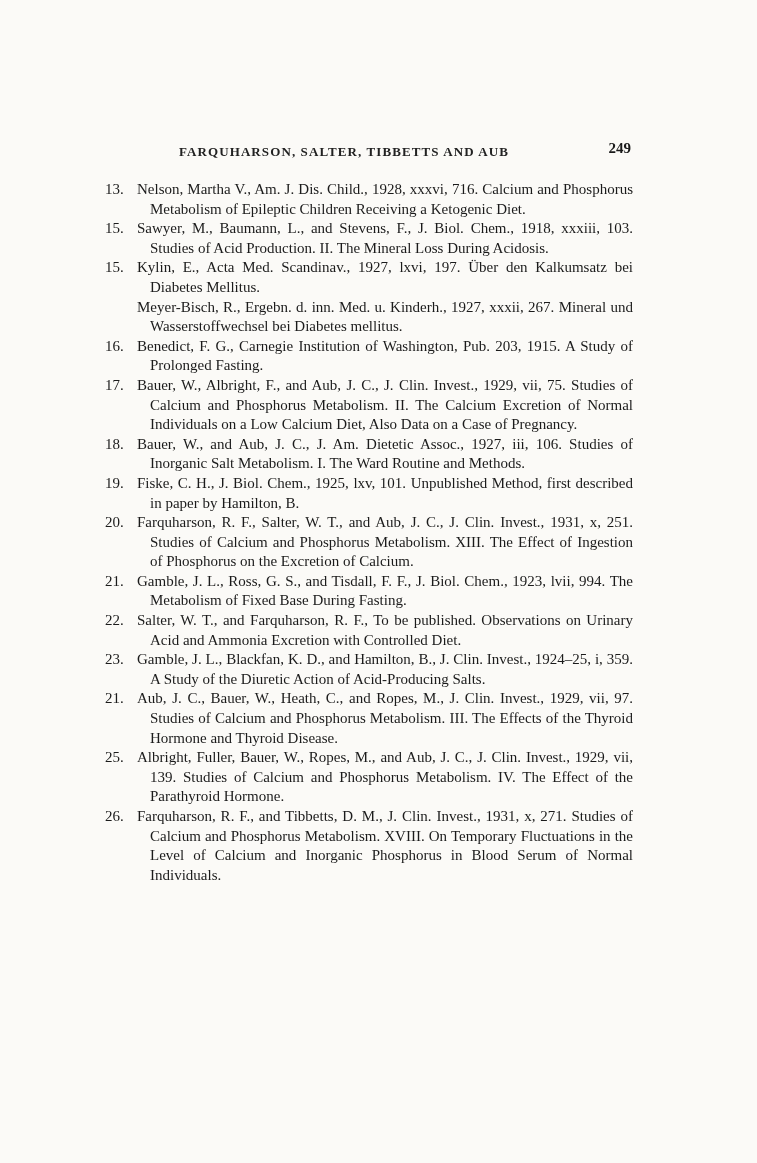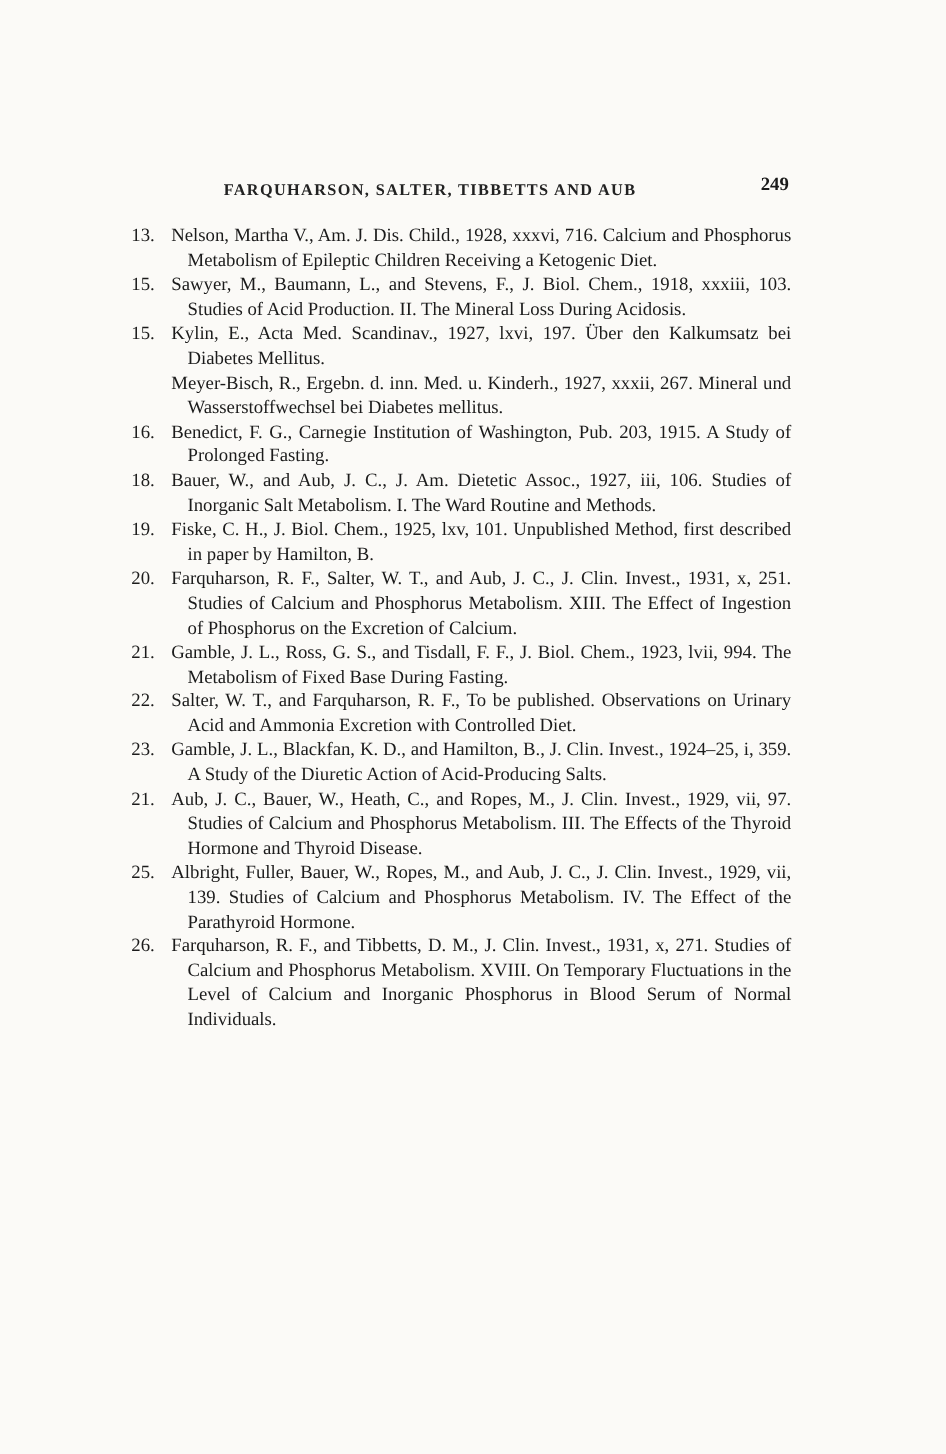--- a/index.html
+++ b/index.html
@@ -77,20 +77,21 @@
       <div class="running-title">FARQUHARSON, SALTER, TIBBETTS AND AUB</div>
       <div class="page-number">249</div>
     </div>
 
     <div class="ref-list" id="ref-list">
         <p class="ref"><span class="ref-num">13.</span><span>Nelson, Martha V., Am. J. Dis. Child., 1928, xxxvi, 716. Calcium and Phosphorus Metabolism of Epileptic Children Receiving a Ketogenic Diet.</span></p>
         <p class="ref"><span class="ref-num">15.</span><span>Sawyer, M., Baumann, L., and Stevens, F., J. Biol. Chem., 1918, xxxiii, 103. Studies of Acid Production. II. The Mineral Loss During Acidosis.</span></p>
         <p class="ref"><span class="ref-num">15.</span><span>Kylin, E., Acta Med. Scandinav., 1927, lxvi, 197. Über den Kalkumsatz bei Diabetes Mellitus.</span></p>
         <p class="ref"><span class="ref-num"></span><span>Meyer-Bisch, R., Ergebn. d. inn. Med. u. Kinderh., 1927, xxxii, 267. Mineral und Wasserstoffwechsel bei Diabetes mellitus.</span></p>
         <p class="ref"><span class="ref-num">16.</span><span>Benedict, F. G., Carnegie Institution of Washington, Pub. 203, 1915. A Study of Prolonged Fasting.</span></p>
+        <p class="ref"><span class="ref-num">17.</span><span>Bauer, W., Albright, F., and Aub, J. C., J. Clin. Invest., 1929, vii, 75. Studies of Calcium and Phosphorus Metabolism. II. The Calcium Excretion of Normal Individuals on a Low Calcium Diet, Also Data on a Case of Pregnancy.</span></p>
         <p class="ref"><span class="ref-num">18.</span><span>Bauer, W., and Aub, J. C., J. Am. Dietetic Assoc., 1927, iii, 106. Studies of Inorganic Salt Metabolism. I. The Ward Routine and Methods.</span></p>
         <p class="ref"><span class="ref-num">19.</span><span>Fiske, C. H., J. Biol. Chem., 1925, lxv, 101. Unpublished Method, first described in paper by Hamilton, B.</span></p>
         <p class="ref"><span class="ref-num">20.</span><span>Farquharson, R. F., Salter, W. T., and Aub, J. C., J. Clin. Invest., 1931, x, 251. Studies of Calcium and Phosphorus Metabolism. XIII. The Effect of Ingestion of Phosphorus on the Excretion of Calcium.</span></p>
         <p class="ref"><span class="ref-num">21.</span><span>Gamble, J. L., Ross, G. S., and Tisdall, F. F., J. Biol. Chem., 1923, lvii, 994. The Metabolism of Fixed Base During Fasting.</span></p>
         <p class="ref"><span class="ref-num">22.</span><span>Salter, W. T., and Farquharson, R. F., To be published. Observations on Urinary Acid and Ammonia Excretion with Controlled Diet.</span></p>
         <p class="ref"><span class="ref-num">23.</span><span>Gamble, J. L., Blackfan, K. D., and Hamilton, B., J. Clin. Invest., 1924–25, i, 359. A Study of the Diuretic Action of Acid-Producing Salts.</span></p>
         <p class="ref"><span class="ref-num">21.</span><span>Aub, J. C., Bauer, W., Heath, C., and Ropes, M., J. Clin. Invest., 1929, vii, 97. Studies of Calcium and Phosphorus Metabolism. III. The Effects of the Thyroid Hormone and Thyroid Disease.</span></p>
         <p class="ref"><span class="ref-num">25.</span><span>Albright, Fuller, Bauer, W., Ropes, M., and Aub, J. C., J. Clin. Invest., 1929, vii, 139. Studies of Calcium and Phosphorus Metabolism. IV. The Effect of the Parathyroid Hormone.</span></p>
         <p class="ref"><span class="ref-num">26.</span><span>Farquharson, R. F., and Tibbetts, D. M., J. Clin. Invest., 1931, x, 271. Studies of Calcium and Phosphorus Metabolism. XVIII. On Temporary Fluctuations in the Level of Calcium and Inorganic Phosphorus in Blood Serum of Normal Individuals.</span></p>
       </div>

